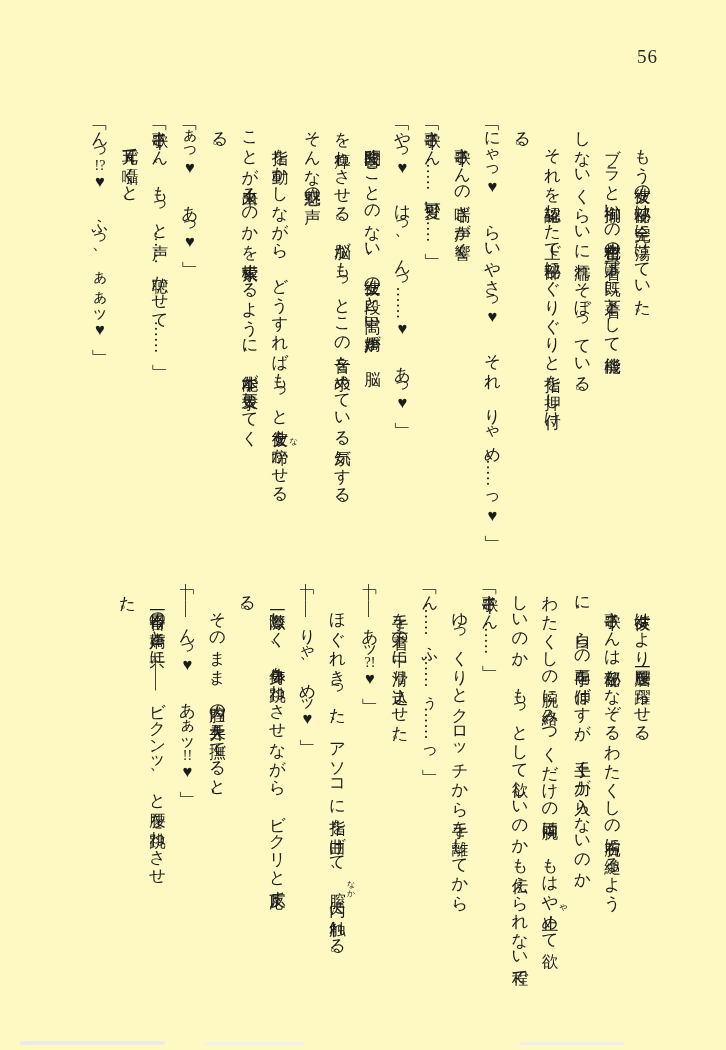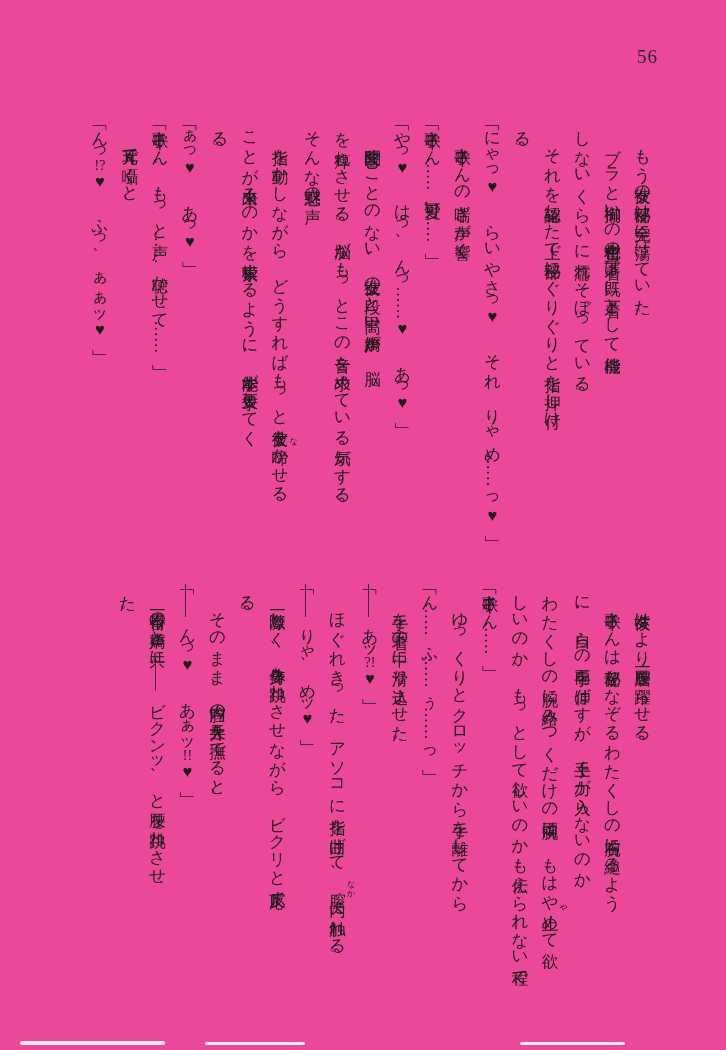--- a/index.html
+++ b/index.html
@@ -7,21 +7,21 @@
     padding: 0;
     width: 726px;
     height: 1050px;
     background: #fefefe;
     overflow: hidden;
   }
   #page {
     position: relative;
     width: 726px;
     height: 1050px;
-    background: #ec4899;
+    background: #fef9c3;
     font-family: "Liberation Serif", "DejaVu Serif", serif;
     color: #1b1b1b;
   }
   #page-number {
     position: absolute;
     top: 46px;
     left: 637px;
     font-size: 19px;
     letter-spacing: 1px;
     color: #2a2a2a;

